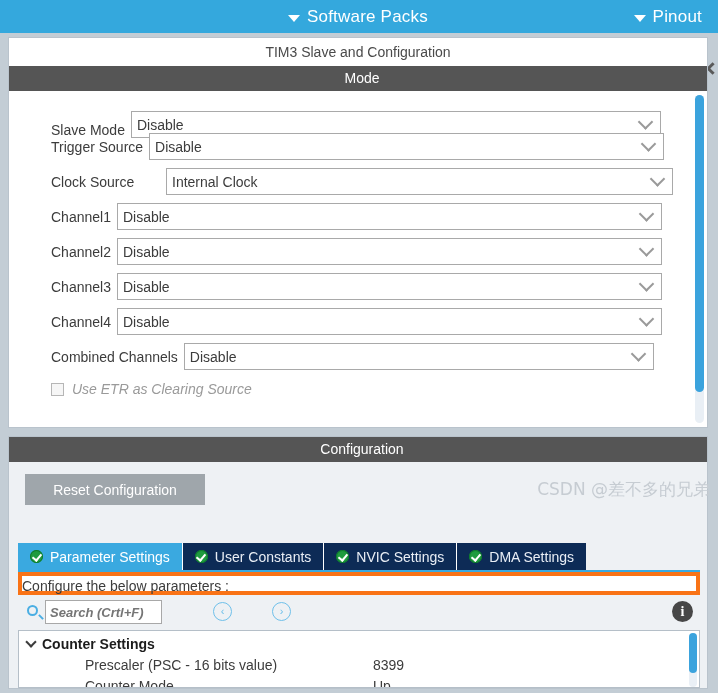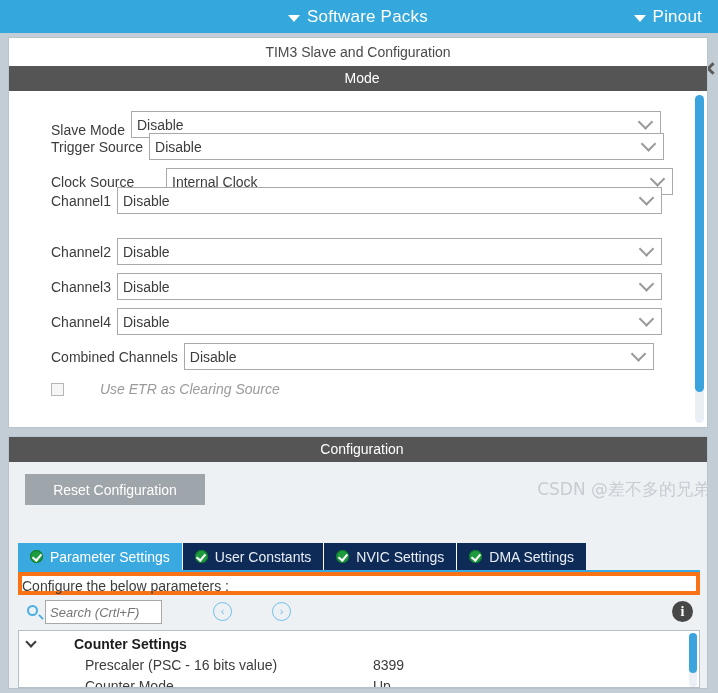--- a/index.html
+++ b/index.html
@@ -60,21 +60,21 @@
     position:absolute; right:9px; top:50%; width:11px; height:11px;
     transform: translateY(-60%) rotate(45deg);
     border-right:2px solid #9a9a9a; border-bottom:2px solid #9a9a9a;
     margin-top:-2px;
   }
 
   .chkrow { position:absolute; left:42px; top:290px; display:flex; align-items:center; gap:8px; }
   .chkbox {
     width:13px;height:13px;border:1px solid #b6b6b6;background:#f6f6f6;
   }
-  .chklbl { font-size:14px; color:#9a9a9a; font-style:italic;margin-left:28px; }
+  .chklbl { font-size:14px; color:#9a9a9a; font-style:italic; }
 
   
   .sb-track {
     position:absolute; right:3px; top:4px; width:9px; height:328px;
     background:#e9eff5; border-radius:5px;
   }
   .sb-thumb {
     position:absolute; right:3px; top:4px; width:9px; height:297px;
     background:#3ba3dd; border-radius:5px;
   }
@@ -143,20 +143,21 @@
     background:#4aaee3; transform:rotate(45deg);
   }
   .search-box {
     position:absolute; left:27px; top:0; width:117px; height:24px;
     border:1px solid #a8a8a8; background:#ffffff;
   }
   .search-box input {
     width:100%; height:100%; border:none; outline:none; background:transparent;
     font-size:13px; font-style:italic; color:#9a9a9a; padding-left:4px;
     font-family:"Liberation Sans", sans-serif;
+    font-weight:bold;
   }
   .navbtn {
     position:absolute; top:2px; width:19px;height:19px; border-radius:50%;
     border:1.5px solid #6fc0ea; color:#6fc0ea; font-size:11px;
     display:flex; align-items:center; justify-content:center; line-height:1;
   }
   .navbtn.prev { left:195px; }
   .navbtn.next { left:254px; }
   .info-ic {
     position:absolute; right:7px; top:1px; width:21px;height:21px;border-radius:50%;
@@ -233,21 +234,21 @@
       </div>
 
       <div class="row" style="left:42px; top:77px;">
         <span class="lbl" style="width:115px;">Clock Source</span>
         <div class="combo" style="width:507px;">
           <span class="val">Internal Clock</span>
           <span class="arr"></span>
         </div>
       </div>
 
-      <div class="row" style="left:42px; top:96px;">
+      <div class="row" style="left:42px; top:112px;">
         <span class="lbl">Channel1</span>
         <div class="combo" style="width:545px;">
           <span class="val">Disable</span>
           <span class="arr"></span>
         </div>
       </div>
 
       <div class="row" style="left:42px; top:147px;">
         <span class="lbl">Channel2</span>
         <div class="combo" style="width:545px;">
@@ -327,21 +328,21 @@
           <input type="text" placeholder="Search (Crtl+F)" style="">
         </div>
         <div class="navbtn prev">‹</div>
         <div class="navbtn next">›</div>
         <div class="info-ic">i</div>
       </div>
 
       <div class="tree">
         <div class="tree-row" style="margin-top:2px;">
           <span class="grp-chev" style="margin-left:8px;"></span>
-          <span class="tree-group" style="padding-left:0;margin-left:32px;">Counter Settings</span>
+          <span class="tree-group" style="padding-left:0;">Counter Settings</span>
         </div>
         <div class="tree-row">
           <span class="param-name">Prescaler (PSC - 16 bits value)</span>
           <span class="param-val">8399</span>
         </div>
         <div class="tree-row">
           <span class="param-name">Counter Mode</span>
           <span class="param-val">Up</span>
         </div>
         <div class="tree-sb-track">

